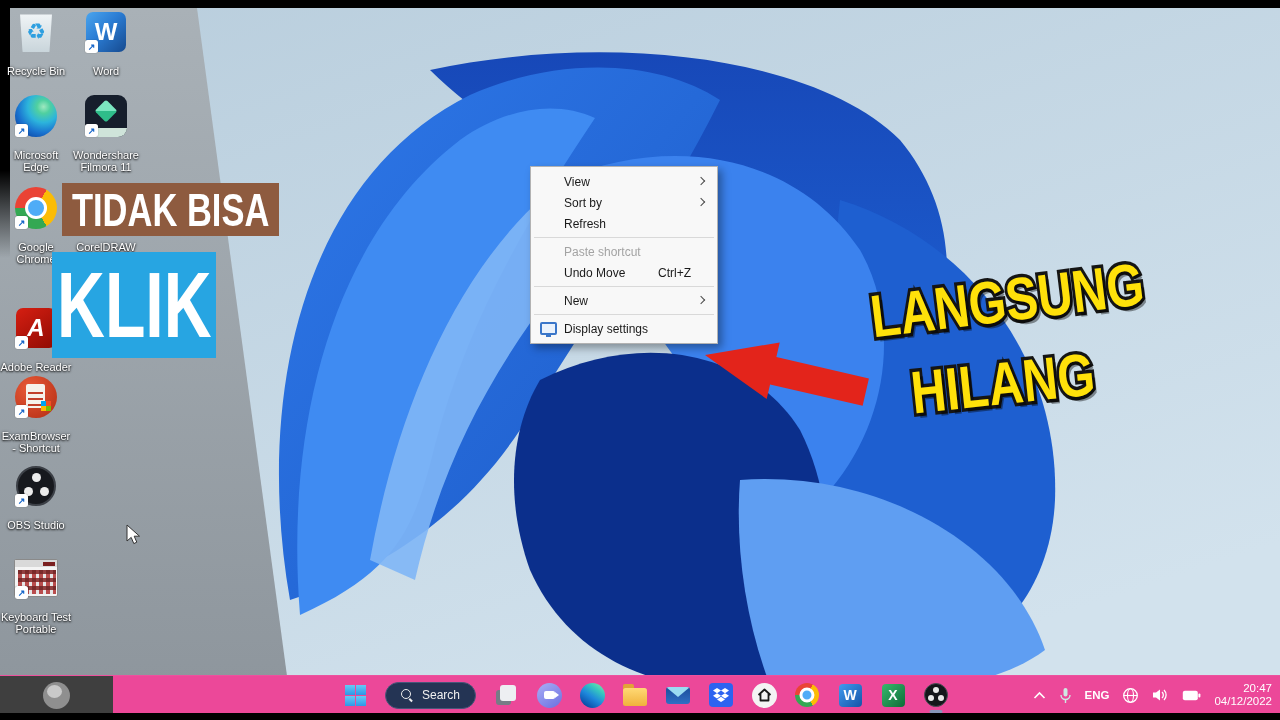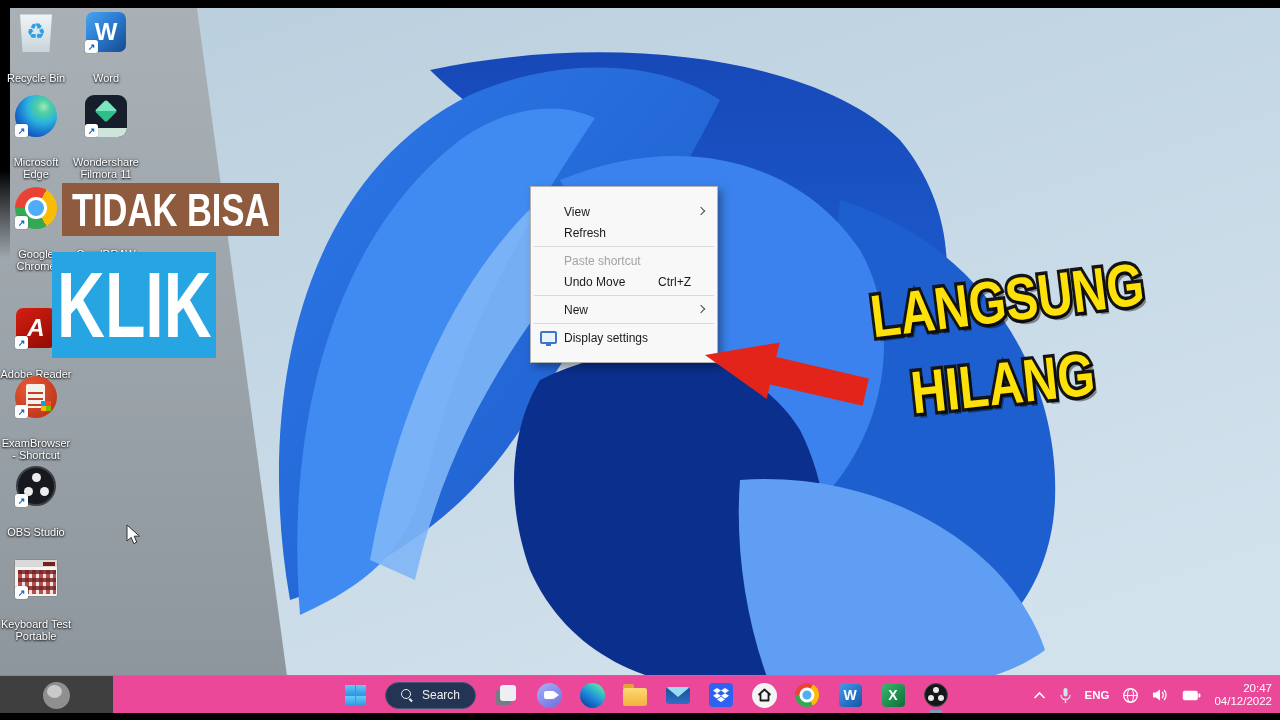--- a/index.html
+++ b/index.html
@@ -7,21 +7,21 @@
   #stage{position:relative;width:1280px;height:720px;overflow:hidden;background:#000;}
 
   
   #wallpaper{position:absolute;left:0;top:8px;width:1280px;height:705px;z-index:0;}
   #left-strip{position:absolute;left:0;top:8px;width:10px;height:250px;z-index:1;
     background:linear-gradient(180deg,#000 0%,#000 65%,transparent 100%);}
 
   
   .desktop-icon{position:absolute;width:72px;display:flex;flex-direction:column;align-items:center;z-index:2;}
   .di-img{width:44px;height:44px;position:relative;display:flex;align-items:center;justify-content:center;}
-  .di-label{margin-top:18px;font-size:11px;line-height:12px;color:#fff;text-align:center;
+  .di-label{margin-top:11px;font-size:11px;line-height:12px;color:#fff;text-align:center;
     text-shadow:0 1px 2px rgba(0,0,0,.95),0 0 3px rgba(0,0,0,.6);word-wrap:break-word;max-width:72px;}
   .shortcut-badge{position:absolute;left:1px;bottom:1px;width:13px;height:13px;background:#fff;border-radius:2.5px;
     display:flex;align-items:center;justify-content:center;font-size:9px;font-weight:700;color:#1464c8;
     box-shadow:0 0 1px rgba(0,0,0,.5);}
   .icon-recycle{width:32px;height:40px;background:linear-gradient(180deg,#f2f6f8,#c9d5db);
     clip-path:polygon(0 6%,100% 6%,92% 100%,8% 100%);border-radius:3px;display:flex;align-items:center;justify-content:center;
     font-size:22px;color:#2e9fe0;}
   .icon-word{width:40px;height:40px;border-radius:7px;background:linear-gradient(135deg,#4aa5ee 0%,#2b7cd3 45%,#164a8f 100%);
     color:#fff;font-weight:800;font-size:24px;display:flex;align-items:center;justify-content:center;}
   .icon-edge{width:42px;height:42px;border-radius:50%;
@@ -49,22 +49,22 @@
   .icon-obs i:nth-child(2){left:6px;top:19px;}
   .icon-obs i:nth-child(3){left:22px;top:19px;}
   .icon-keyboard{width:46px;height:38px;background:#f4f4f4;border:1px solid #8a8a8a;border-radius:2px;position:relative;overflow:hidden;}
   .icon-keyboard .kb-title{position:absolute;left:0;top:0;right:0;height:7px;background:#d9d9d9;}
   .icon-keyboard .kb-btns{position:absolute;right:2px;top:2px;width:12px;height:4px;background:#7a1f1f;}
   .icon-keyboard .kb-body{position:absolute;left:3px;top:10px;width:38px;height:24px;
     background:repeating-linear-gradient(90deg,#b33 0 4px,#f4f4f4 4px 7px),repeating-linear-gradient(180deg,#822 0 4px,#eee 4px 8px);
     background-blend-mode:multiply;opacity:.85;}
 
   
-  #context-menu{position:absolute;left:530px;top:186px;width:188px;z-index:3;background:#f8f8f8;
-    border:1px solid #b2b2b2;box-shadow:4px 4px 8px rgba(0,0,0,.35);padding:14px 0;}
+  #context-menu{position:absolute;left:530px;top:166px;width:188px;z-index:3;background:#f8f8f8;
+    border:1px solid #b2b2b2;box-shadow:4px 4px 8px rgba(0,0,0,.35);padding:4px 0;}
   .menu-item{position:relative;height:21px;display:flex;align-items:center;padding-left:33px;
     font-size:12px;color:#1a1a1a;cursor:default;}
   .menu-item.disabled{color:#a3a3a3;}
   .menu-sep{height:1px;background:#d9d9d9;margin:3px 3px;}
   .menu-shortcut{position:absolute;right:26px;font-size:12px;color:#1a1a1a;}
   .menu-chevron{position:absolute;right:13px;top:7px;width:6px;height:6px;
     border-top:1.5px solid #4a4a4a;border-right:1.5px solid #4a4a4a;transform:rotate(45deg);}
   .mi-icon{position:absolute;left:9px;top:4px;width:17px;height:13px;}
   .mi-display{border:2px solid #3a76c9;border-radius:2px;background:#eaf2fc;}
   .mi-display::after{content:'';position:absolute;left:4px;bottom:-4px;width:5px;height:3px;background:#3a76c9;}
@@ -264,20 +264,24 @@
       </div>
     <div class="di-label">Keyboard Test Portable</div>
   </div>
 
   <div id="context-menu">
     <div class="menu-item">
       <span>View</span>
       <i class="menu-chevron"></i>
     </div>
     <div class="menu-item">
+      <span>Sort by</span>
+      <i class="menu-chevron"></i>
+    </div>
+    <div class="menu-item">
       <span>Refresh</span>
     </div>
     <div class="menu-sep"></div>
     <div class="menu-item disabled">
       <span>Paste shortcut</span>
     </div>
     <div class="menu-item">
       <span>Undo Move</span>
       <span class="menu-shortcut">Ctrl+Z</span>
     </div>

